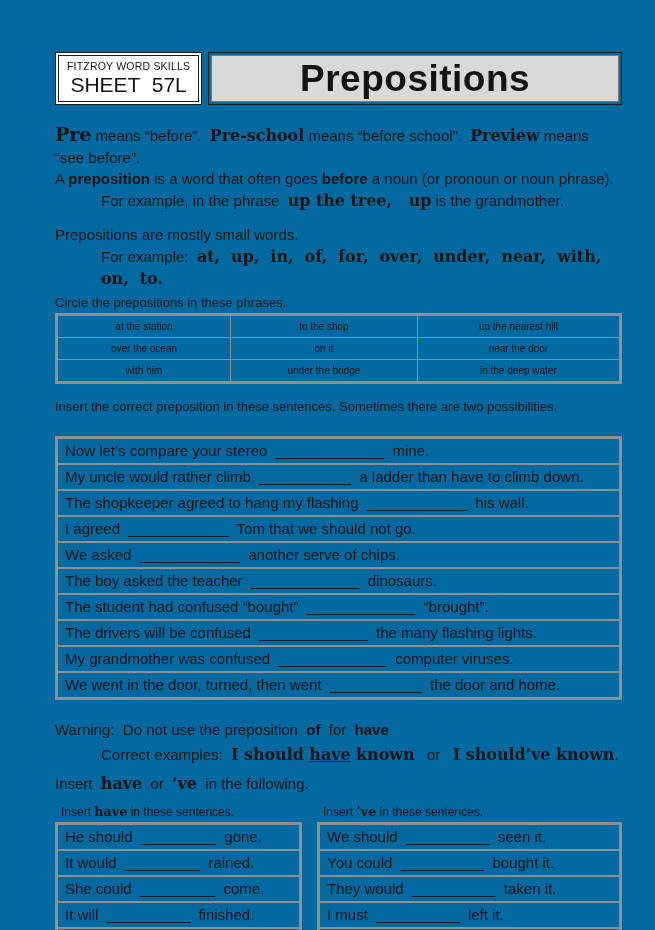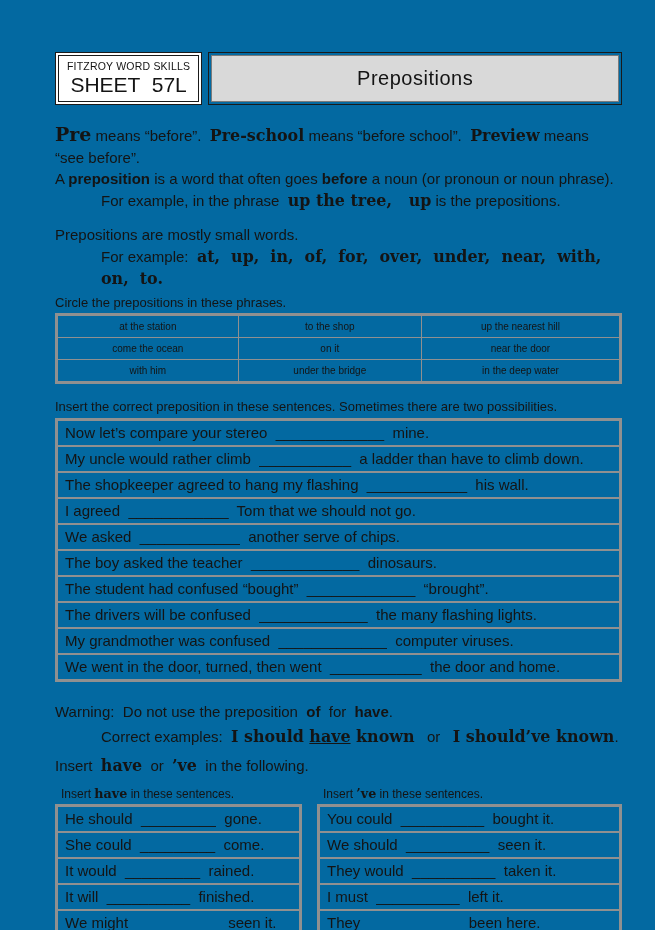--- a/index.html
+++ b/index.html
@@ -10,41 +10,41 @@
 
   
   .header{display:flex;align-items:stretch;gap:6px}
   .idbox{border:1px solid #1a1a1a;padding:2px;background:#fff}
   .idbox-inner{border:1px solid #1a1a1a;padding:4px 8px 4px;text-align:center}
   .idbox .l1{font-size:10.5px;letter-spacing:.2px;white-space:nowrap}
   .idbox .l2{font-size:21px;white-space:pre;margin-top:1px}
   .titlebar{flex:1;border:1px solid #1a1a1a;padding:2px;display:flex}
   .titlebar-inner{flex:1;background:var(--title-bar-bg,#d9d9d9);border:1px solid #7a7a7a;
         display:flex;align-items:center;justify-content:center;
-        font-size:20px;font-weight:normal;letter-spacing:.5px}
+        font-size:37px;font-weight:bold;letter-spacing:.5px}
 
   
   p{margin:0}
   .rich{white-space:pre-wrap}
   .intro{margin-top:19px;font-size:15px;line-height:21.5px}
   .indent1{padding-left:46px}
   .script{font-family:"DejaVu Serif",serif;font-weight:bold;font-size:1.06em}
   .lg{font-size:19px}
   .bold{font-weight:bold}
   .underline{text-decoration:underline}
   .smallwords{margin-top:13px;font-size:15px;line-height:22px}
   .instruction{font-size:13px;margin-top:5px}
   .instruction.gap{margin-top:15px}
 
   
   table{border-collapse:collapse;width:100%}
   .gridtable{border:3px solid var(--table-border,#909090);margin-top:3px}
   .gridtable td{border:1px solid var(--table-border,#909090);text-align:center;
         font-size:10px;height:21px;padding:0 4px}
-  .rowtable{border:3px solid var(--table-border,#909090);margin-top:4px}
+  .rowtable{border:3px solid var(--table-border,#909090);margin-top:22px}
   .rowtable td{border-top:2px solid var(--table-border,#909090);font-size:15px;
         padding:3px 7px 4px;white-space:pre}
   .rowtable tr:first-child td{border-top:none}
 
   
   .warning{margin-top:21px;font-size:15px}
   .warning .line2{margin-top:7px}
   .warning .line3{margin-top:10px}
 
   
@@ -67,39 +67,39 @@
       </div>
     </div>
     <div class="titlebar">
       <div class="titlebar-inner">Prepositions</div>
     </div>
   </div>
 
   <div class="intro">
     <p class="rich"><span class="script lg">Pre</span><span> means “before”.  </span><span class="script">Pre-school</span><span> means “before school”.  </span><span class="script">Preview</span><span> means “see before”.</span></p>
     <p class="rich"><span>A </span><span class="bold">preposition</span><span> is a word that often goes </span><span class="bold">before</span><span> a noun (or pronoun or noun phrase).</span></p>
-    <p class="rich indent1"><span>For example, in the phrase  </span><span class="script">up the tree,</span><span>    </span><span class="script">up</span><span> is the prepositions.</span></p>
+    <p class="rich indent1"><span>For example, in the phrase  </span><span class="script">up the tree,</span><span>    </span><span class="script">up</span><span> is the grandmother.</span></p>
   </div>
 
   <div class="smallwords">
     <p>Prepositions are mostly small words.</p>
     <p class="rich indent1"><span>For example:  </span><span class="script">at,  up,  in,  of,  for,  over,  under,  near,  with,  on,  to.</span></p>
   </div>
 
   <p class="instruction">Circle the prepositions in these phrases.</p>
 
   <table class="gridtable">
     <tbody>
         <tr>
           <td>at the station</td>
           <td>to the shop</td>
           <td>up the nearest hill</td>
         </tr>
         <tr>
-          <td>come the ocean</td>
+          <td>over the ocean</td>
           <td>on it</td>
           <td>near the door</td>
         </tr>
         <tr>
           <td>with him</td>
           <td>under the bridge</td>
           <td>in the deep water</td>
         </tr>
       </tbody>
   </table>
@@ -149,43 +149,43 @@
 
   <div class="have-section">
     <div class="have-col">
       <p class="col-label rich"><span>Insert </span><span class="script">have</span><span> in these sentences.</span></p>
       <table class="rowtable have-table">
         <tbody>
             <tr>
               <td>He should  _________  gone.</td>
             </tr>
             <tr>
-              <td>She could  _________  come.</td>
+              <td>It would  _________  rained.</td>
             </tr>
             <tr>
-              <td>It would  _________  rained.</td>
+              <td>She could  _________  come.</td>
             </tr>
             <tr>
               <td>It will  __________  finished.</td>
             </tr>
             <tr>
               <td>We might  __________  seen it.</td>
             </tr>
           </tbody>
       </table>
     </div>
     <div class="have-col rightcol">
       <p class="col-label rich"><span>Insert </span><span class="script">’ve</span><span> in these sentences.</span></p>
       <table class="rowtable have-table">
         <tbody>
             <tr>
-              <td>You could  __________  bought it.</td>
+              <td>We should  __________  seen it.</td>
             </tr>
             <tr>
-              <td>We should  __________  seen it.</td>
+              <td>You could  __________  bought it.</td>
             </tr>
             <tr>
               <td>They would  __________  taken it.</td>
             </tr>
             <tr>
               <td>I must  __________  left it.</td>
             </tr>
             <tr>
               <td>They  ___________  been here.</td>
             </tr>

